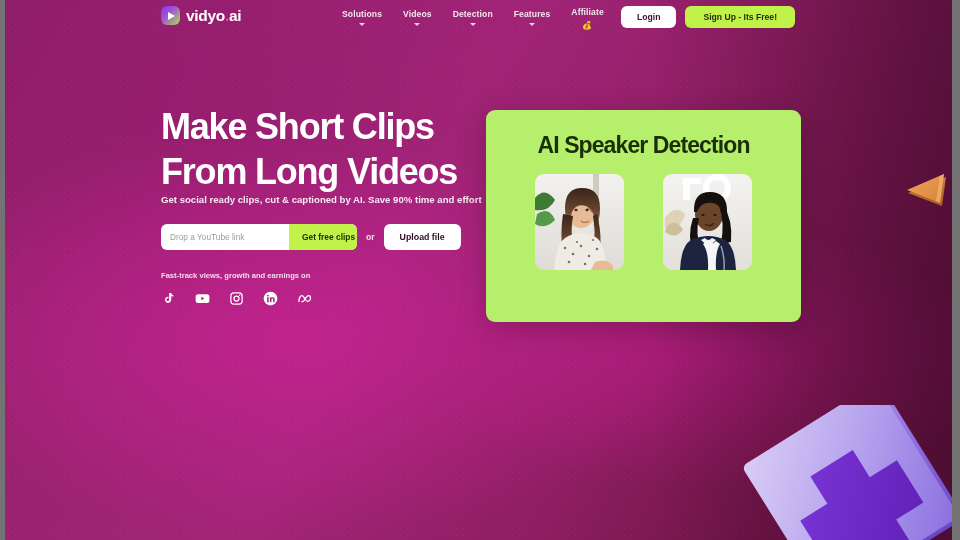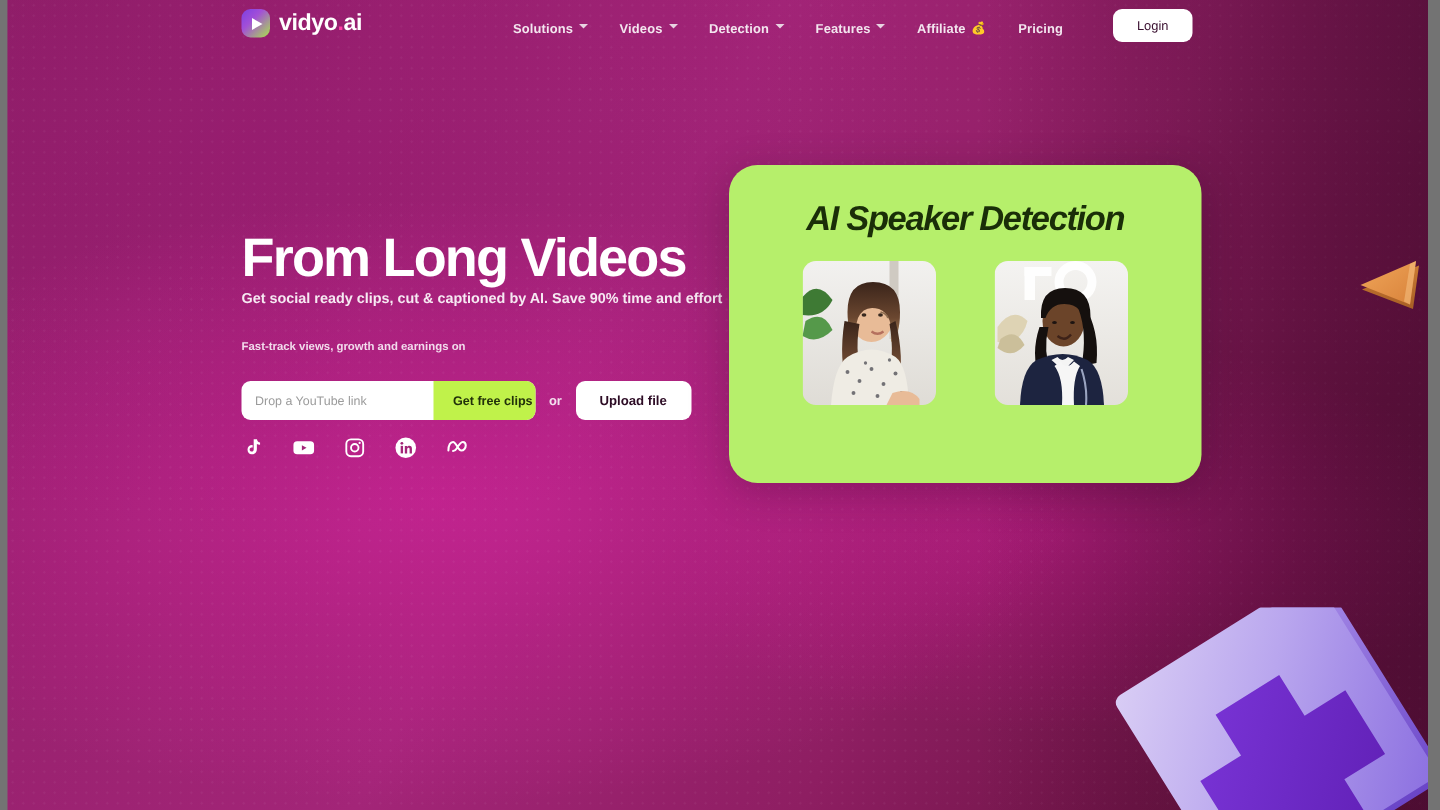--- a/index.html
+++ b/index.html
@@ -53,33 +53,33 @@
     width:0;height:0;border-left:7px solid #ffffff;
     border-top:4.5px solid transparent;border-bottom:4.5px solid transparent;
     margin-left:2px;
   }
   .logo-text { color:#fff; font-size:15.5px; font-weight:700; letter-spacing:-0.3px; }
   .logo-text .dot { color:#ff3ea5; }
 
   #navlinks { position:absolute; left:337px; top:0; height:37px; display:flex; align-items:center; gap:21px; }
   .navitem {
     color:#f3e6ef; font-size:8.6px; font-weight:600; letter-spacing:.1px;
-    display:flex; align-items:center; gap:4px; cursor:pointer; white-space:nowrap;
+    display:flex; align-items:center; gap:4px; cursor:pointer; white-space:nowrap;flex-direction:column;
   }
   .chev { display:inline-block; width:6px; height:6px; position:relative; }
   .chev:before{
     content:""; position:absolute; left:0; top:0px;
     border-left:3px solid transparent;border-right:3px solid transparent;
     border-top:3px solid #e8d3e2;
   }
   .coin { font-size:8px; }
 
   #navbtns { position:absolute; right:157px; top:6px; display:flex; align-items:center; gap:9px; }
   #login-btn {
-    background:#ffffff; color:#3a1030; font-size:8.6px; font-weight:400;
+    background:#ffffff; color:#3a1030; font-size:8.6px; font-weight:700;
     padding:6px 16px; border-radius:6px; border:none; cursor:pointer; white-space:nowrap;margin-left:28px;
   }
   #signup-btn {
     background:#c0f24a; color:#22310a; font-size:8.6px; font-weight:700;
     padding:6px 18px; border-radius:6px; border:none; cursor:pointer; white-space:nowrap;
   }
 
   
   #hero-left { position:absolute; left:156px; top:105px; width:330px; z-index:20; }
   #hero-title {
@@ -115,23 +115,22 @@
   }
 
   
   #proof-label { color:#f2dcec; font-size:7.6px; font-weight:700; margin-top:21px; }
   #social-row { display:flex; align-items:center; gap:19px; margin-top:11px; }
   .soc { width:15px; height:15px; display:block; }
 
   
   #green-card {
     position:absolute; left:481px; top:110px; width:315px; height:212px;
-    background:#b6ef6b; border-radius:19px; z-index:20;
+    background:#b6ef6b; border-radius:9px; z-index:20;
     box-shadow:0 6px 26px rgba(40,5,30,0.25);
-    font-style:italic;
   }
   #card-title {
     text-align:center; color:#1a2e08; font-size:23px; font-weight:700;
     letter-spacing:-0.9px; padding-top:22px;
   }
   #thumbs { display:flex; justify-content:center; gap:39px; margin-top:15px; }
   .thumb { width:89px; height:96px; border-radius:9px; overflow:hidden; position:relative; }
 
   
   #tri-shape {
@@ -224,40 +223,41 @@
           <span>Affiliate</span>
           <span class="coin">💰</span>
         </div>
         <div class="navitem">
           <span>Pricing</span>
         </div>
       </div>
 
       <div id="navbtns">
         <button id="login-btn">Login</button>
+        <button id="signup-btn">Sign Up - Its Free!</button>
       </div>
     </div>
 
     <div id="hero-left">
       <h1 id="hero-title">
-        <br>
+        <span>Make Short Clips</span><br>
         <span>From Long Videos</span>
       </h1>
       <div id="hero-sub">Get social ready clips, cut &amp; captioned by AI. Save 90% time and effort</div>
-
-      <div id="proof-label">Fast-track views, growth and earnings on</div>
 
       <div id="cta-row">
         <div id="link-box">
           <input id="yt-input" type="text" placeholder="Drop a YouTube link" style="">
           <button id="get-clips-btn">Get free clips</button>
         </div>
         <span id="or-text">or</span>
         <button id="upload-btn">Upload file</button>
       </div>
+
+      <div id="proof-label">Fast-track views, growth and earnings on</div>
 
       <div id="social-row">
         <span class="soc">
           <svg viewBox="0 0 24 24" width="15" height="15" fill="#ffffff">
             <path d="M16.5 3c.3 1.9 1.4 3.3 3.3 3.5v2.4c-1.2.1-2.4-.2-3.4-.8v5.6c0 3.4-2.6 5.6-5.6 5.3-2.5-.3-4.4-2.4-4.4-5 0-2.9 2.5-5.2 5.5-4.8v2.6c-.4-.1-.9-.2-1.3-.1-1.2.2-2 1.2-1.9 2.4.1 1.2 1.1 2.1 2.3 2 1.2-.1 2-1.1 2-2.3V3h3.5z"></path>
           </svg>
         </span>
         <span class="soc">
           <svg viewBox="0 0 24 24" width="15" height="15">
             <rect x="1" y="5" width="22" height="14" rx="4" fill="#ffffff"></rect>

